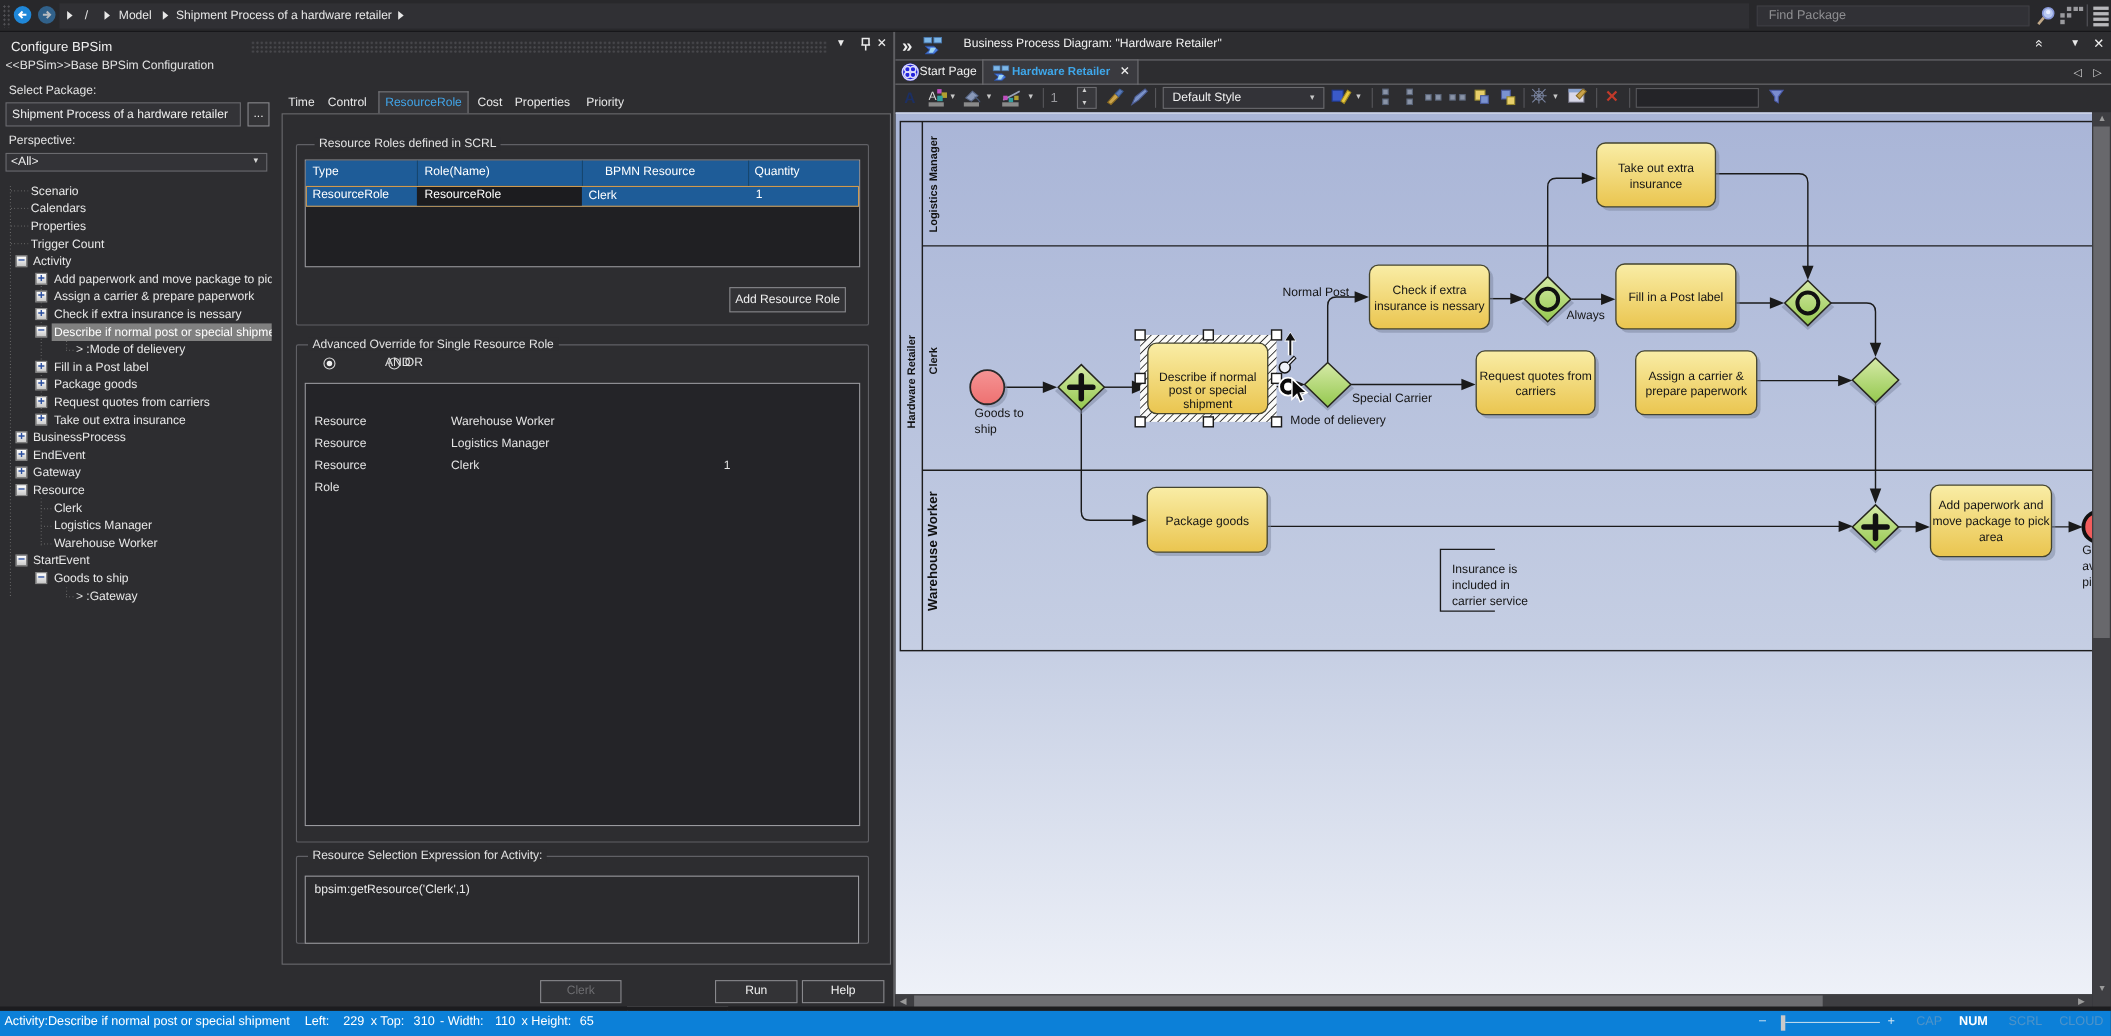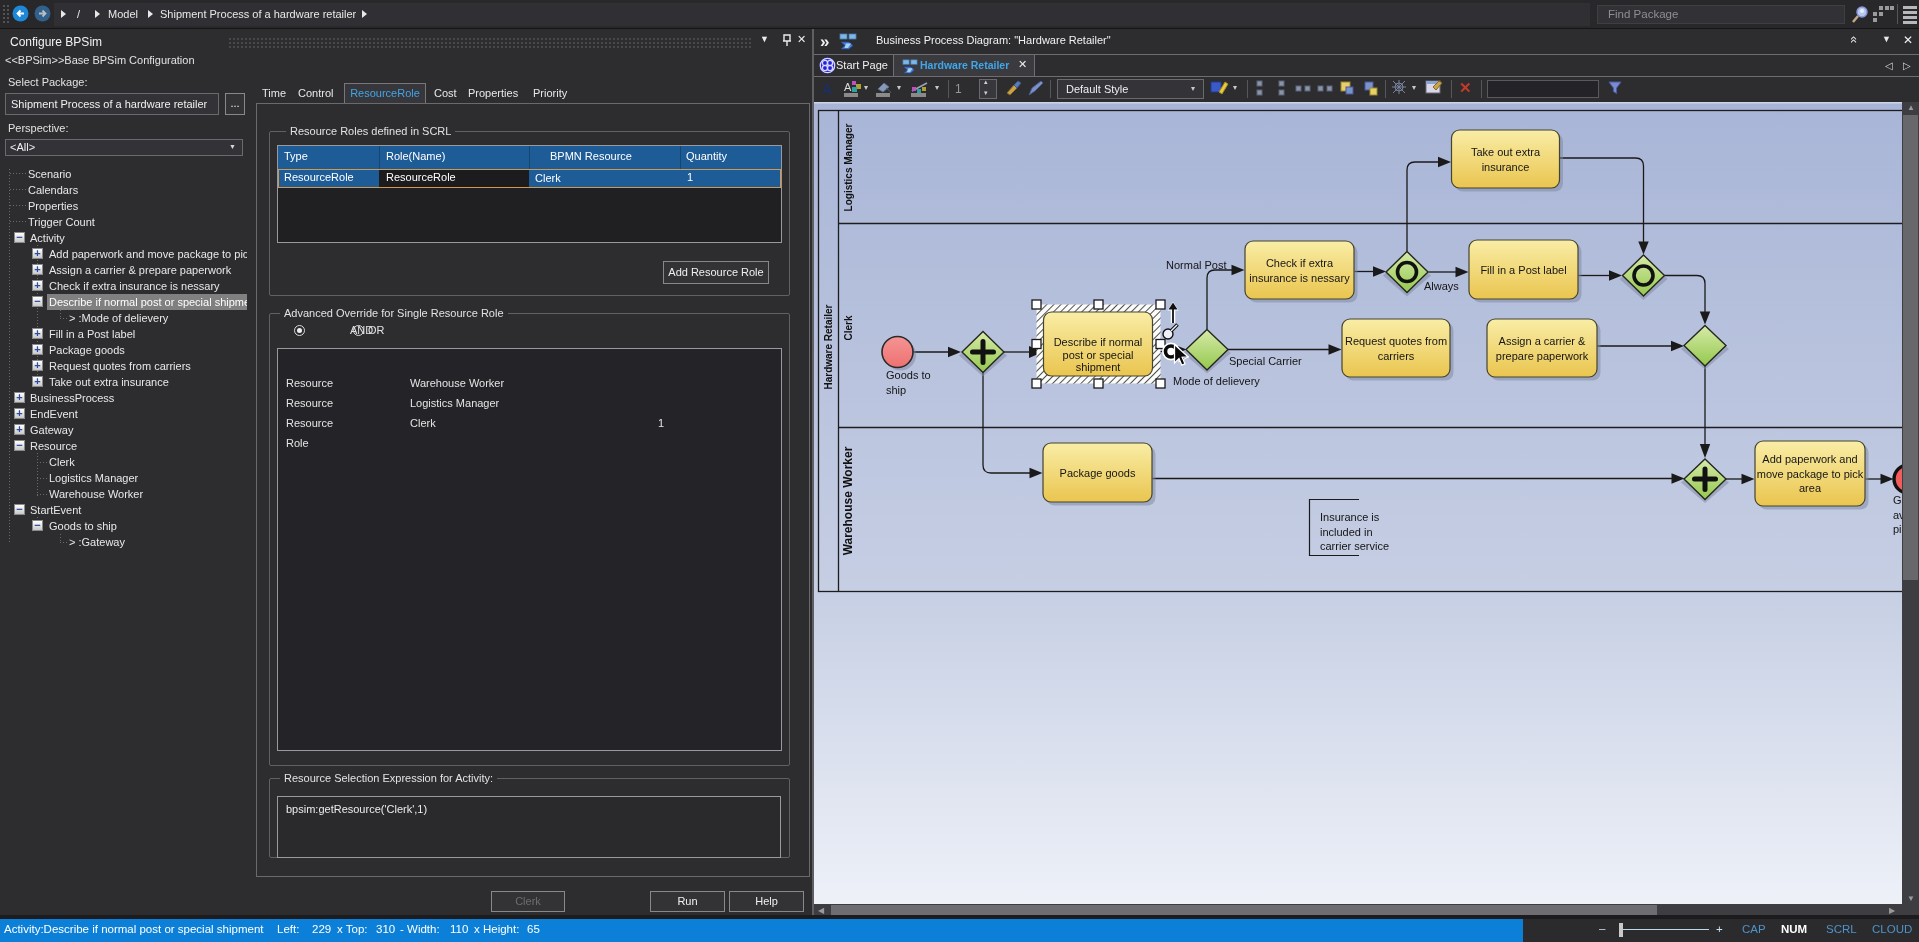--- a/index.html
+++ b/index.html
@@ -26,21 +26,21 @@
 #tabsel { position:absolute; left:344px; top:54px; width:82px; height:21px; background:#37373b; border:1px solid #77777b; border-bottom:none; color:#41a4e8; font-size:11px; text-align:center; line-height:19px; white-space:nowrap; }
 #content { position:absolute; left:256px; top:74px; width:554px; height:774px; border:1px solid #6a6a6e; background:#2d2d30; }
 .group { position:absolute; border:1px solid #606065; border-radius:2px; }
 .glabel { position:absolute; top:-7px; background:#2d2d30; font-size:11px; color:#e2e2e2; padding:0 4px; white-space:nowrap; }
 
 .trow { position:absolute; font-size:11px; color:#e8e8e8; white-space:nowrap; height:16px; line-height:16px; }
 .expander { position:absolute; width:11px; height:11px; background:linear-gradient(#ffffff,#c8c8c8); border:1px solid #8a8a8a; color:#2b4fa0; font-size:11px; line-height:9px; text-align:center; font-weight:bold; }
 .dotv { position:absolute; width:1px; background-image:linear-gradient(#6a6a6a 1px, transparent 1px); background-size:1px 3px; }
 .doth { position:absolute; height:1px; background-image:linear-gradient(90deg,#6a6a6a 1px, transparent 1px); background-size:3px 1px; }
 
-#statusbar { position:absolute; left:0; top:919px; width:1523px; height:23px; background:#0c80d8; color:#fff; font-size:11.5px; }
+#statusbar { position:absolute; left:0; top:919px; width:1919px; height:23px; background:#0c80d8; color:#fff; font-size:11.5px; }
 
 #rpanel { position:absolute; left:814px; top:29px; width:1105px; height:890px; background:#2d2d30; }
 .sep { position:absolute; width:1px; background:#57575b; }
 </style>
 </head>
 <body>
 <div id="stage">
 
 <div id="topbar">
   <div class="grip" style="left:2px; top:4px; height:21px;"></div>

